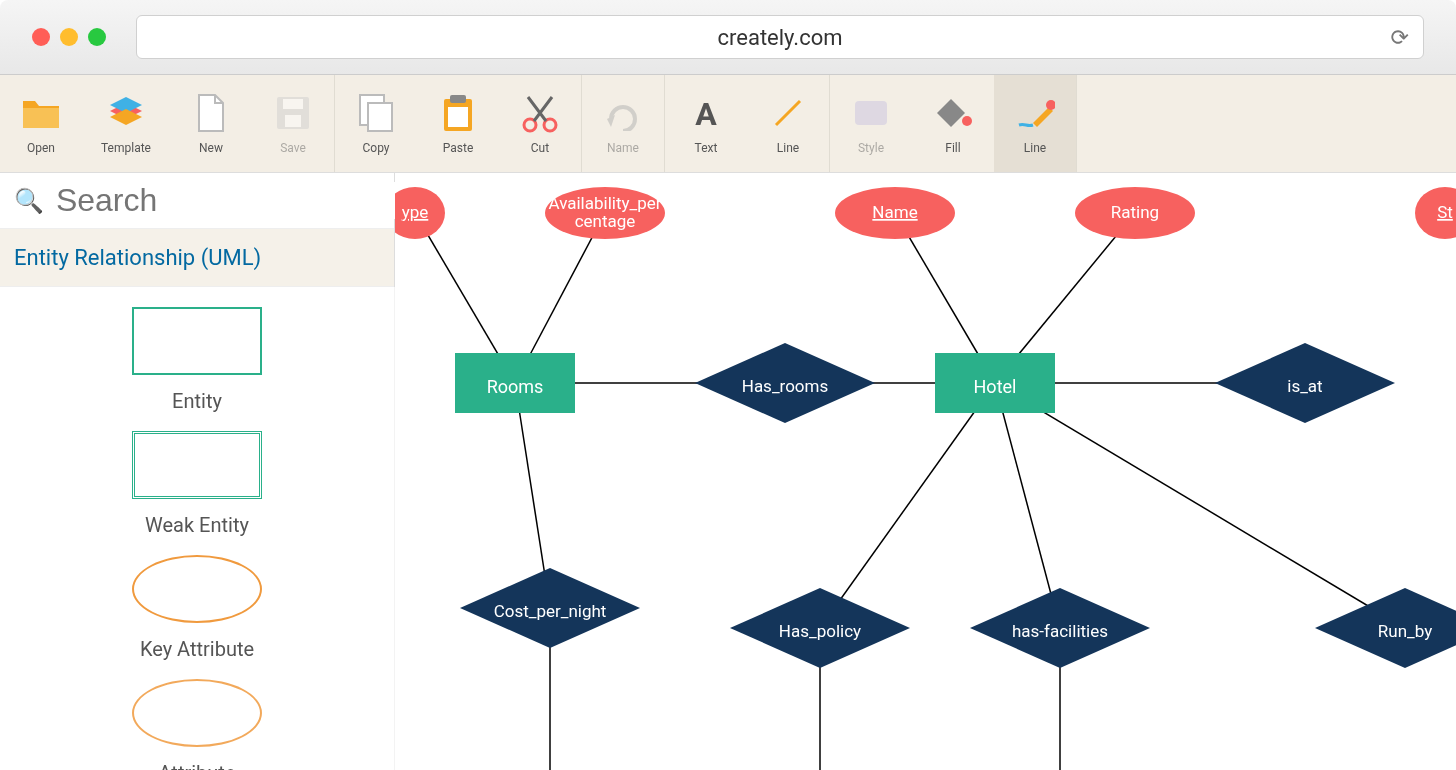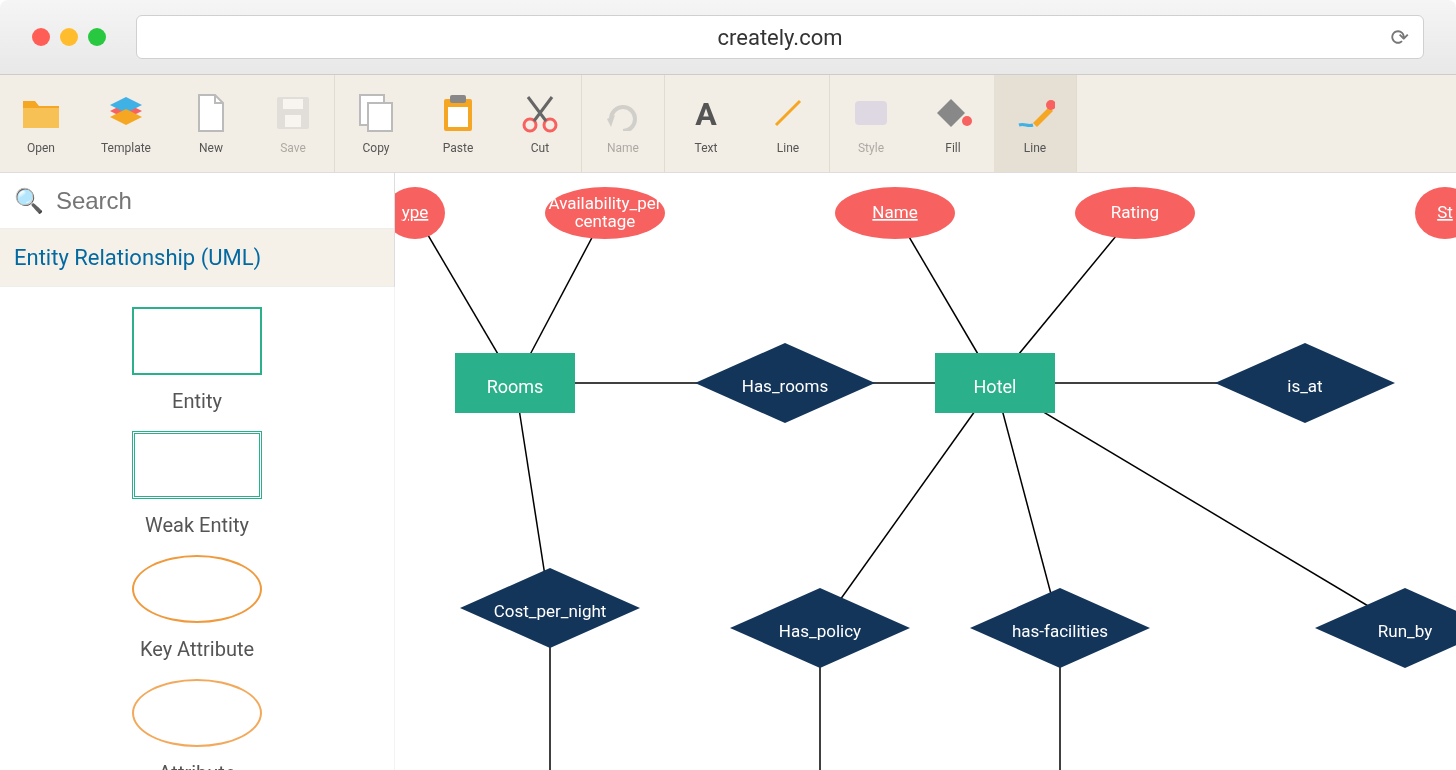--- a/index.html
+++ b/index.html
@@ -22,21 +22,21 @@
     .toolbar-item.wide { width: 88px; }
     .toolbar-item.disabled { opacity: 0.45; }
     .toolbar-item.active { background: #e5dfd4; }
     .toolbar-label { font-size: 12px; color: #555; }
     .toolbar-icon { width: 40px; height: 40px; display: flex; align-items: center; justify-content: center; }
     
     
     .sidebar { position: absolute; left: 0; top: 173px; width: 395px; height: calc(100% - 173px); background: #fff; border-right: 1px solid #ddd; }
     .search-row { height: 56px; display: flex; align-items: center; padding: 0 14px; border-bottom: 1px solid #eee; gap: 12px; }
     .search-icon { font-size: 24px; color: #888; }
-    .search-input { flex: 1; border: none; outline: none; font-size: 24px; color: #999; font-style: normal; }
+    .search-input { flex: 1; border: none; outline: none; font-size: 32px; color: #999; font-style: normal; }
     .category-header { padding: 16px 14px; font-size: 22px; color: #0369a1; background: #f5f1e9; border-bottom: 1px solid #eee; }
     .shapes-panel { padding: 20px; display: grid; grid-template-columns: 1fr; gap: 18px 20px; position: relative; }
     .scroll-indicator { position: absolute; right: -14px; top: 0; width: 14px; height: 100%; background: #f3f3f3; }
     .scroll-arrow { position: absolute; right: -12px; top: 2px; font-size: 12px; color: #666; }
     .shape-item { display: flex; flex-direction: column; align-items: center; gap: 14px; cursor: pointer; }
     .shape-preview { width: 130px; height: 68px; }
     .shape-label { font-size: 20px; color: #555; text-align: center; }
     
     .rect-entity { border: 2px solid #2ab08a; }
     .rect-weak { border: 3px double #2ab08a; }

